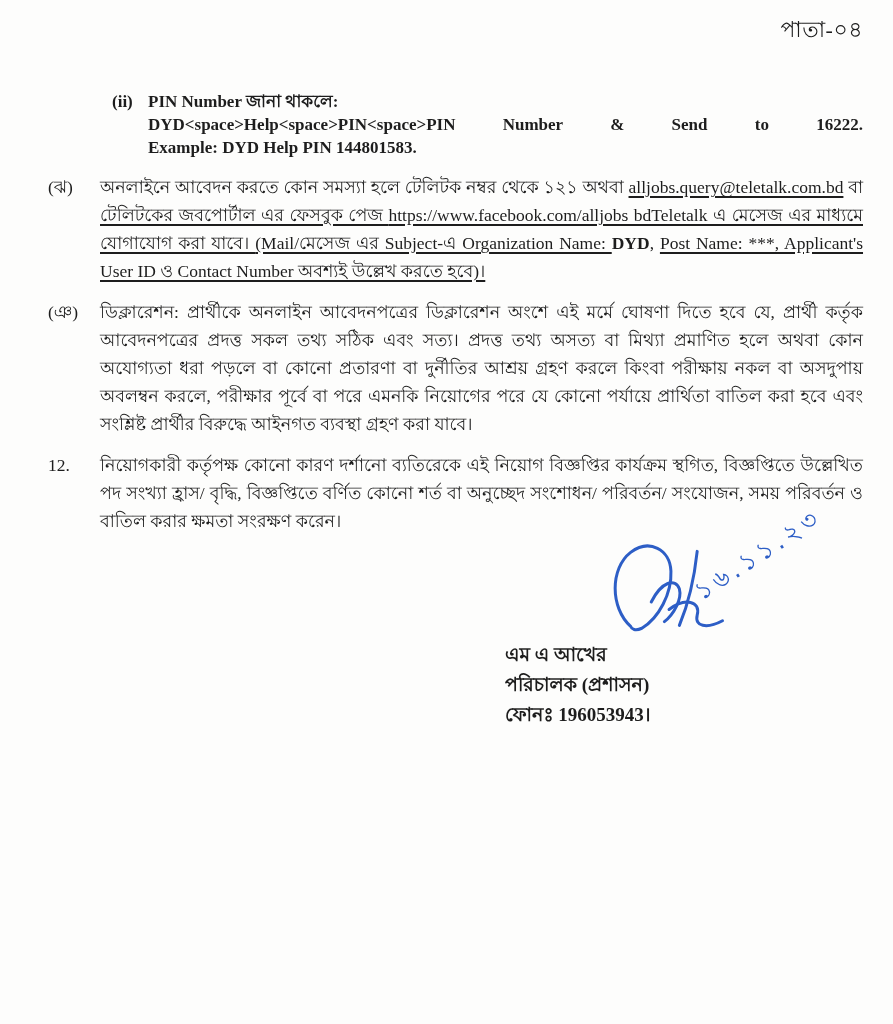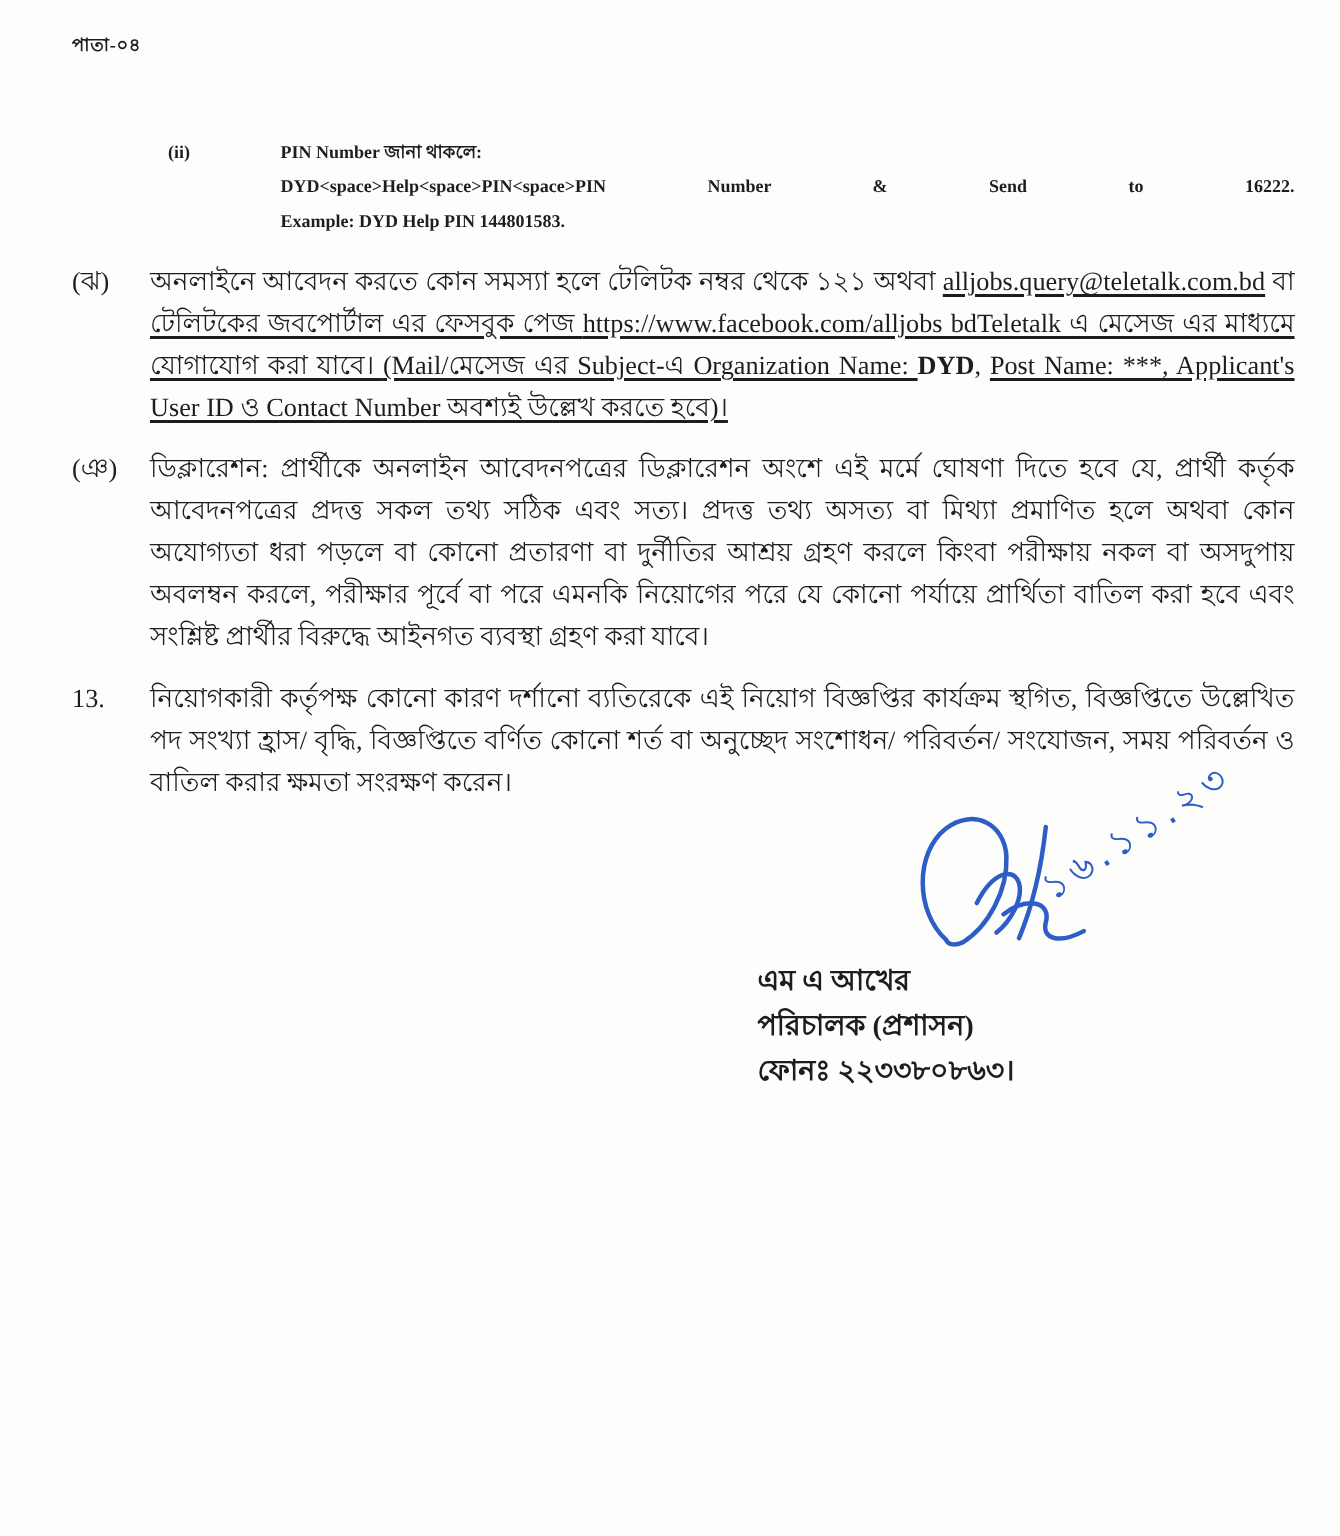--- a/index.html
+++ b/index.html
@@ -8,36 +8,35 @@
     width: 893px;
     height: 1024px;
     background: #fdfdfc;
     color: #1d1d1d;
     font-family: "Liberation Serif", serif;
     overflow: hidden;
     box-sizing: border-box;
     padding: 0 30px 0 48px;
   }
   .page-header {
-    text-align: left;
-    font-weight: 700;
-    font-size: 12px;
+    text-align: right;
+    font-weight: 400;
+    font-size: 22px;
     line-height: 28px;
     padding-top: 16px;
     letter-spacing: .5px;
   }
   
   .pin-block {
     margin-top: 46px;
     margin-left: 64px;
     display: flex;
     font-weight: 700;
-    font-size: 12px;
+    font-size: 17px;
     line-height: 23px;
-    gap: 39px;
   }
   .pin-marker { width: 36px; flex: none; }
   .pin-lines { width: 715px; }
   .pin-sms { text-align: justify; text-align-last: justify; }
   
   #clauses { margin-top: 14px; }
   .clause {
     display: flex;
     margin-bottom: 13px;
     font-size: 17.5px;
@@ -102,37 +101,37 @@
   <div id="clauses">
       <div class="clause">
         <span class="clause-marker">(ঝ)</span>
         <div class="clause-text"><span class="plain">অনলাইনে আবেদন করতে কোন সমস্যা হলে টেলিটক নম্বর থেকে ১২১ অথবা </span><span class="underline">alljobs.query@teletalk.com.bd</span><span class="plain"> বা </span><span class="underline">টেলিটকের জবপোর্টাল এর ফেসবুক পেজ </span><span class="underline">https://www.facebook.com/alljobs bdTeletalk এ মেসেজ এর মাধ্যমে যোগাযোগ করা যাবে। </span><span class="underline">(Mail/মেসেজ এর Subject-এ Organization Name: </span><span class="bold">DYD</span><span class="plain">, </span><span class="underline">Post Name: ***, Applicant's User ID ও Contact Number অবশ্যই উল্লেখ করতে হবে)।</span></div>
       </div>
       <div class="clause">
         <span class="clause-marker">(ঞ)</span>
         <div class="clause-text"><span class="plain">ডিক্লারেশন: প্রার্থীকে অনলাইন আবেদনপত্রের ডিক্লারেশন অংশে এই মর্মে ঘোষণা দিতে হবে যে, প্রার্থী কর্তৃক আবেদনপত্রের প্রদত্ত সকল তথ্য সঠিক এবং সত্য। প্রদত্ত তথ্য অসত্য বা মিথ্যা প্রমাণিত হলে অথবা কোন অযোগ্যতা ধরা পড়লে বা কোনো প্রতারণা বা দুর্নীতির আশ্রয় গ্রহণ করলে কিংবা পরীক্ষায় নকল বা অসদুপায় অবলম্বন করলে, পরীক্ষার পূর্বে বা পরে এমনকি নিয়োগের পরে যে কোনো পর্যায়ে প্রার্থিতা বাতিল করা হবে এবং সংশ্লিষ্ট প্রার্থীর বিরুদ্ধে আইনগত ব্যবস্থা গ্রহণ করা যাবে।</span></div>
       </div>
       <div class="clause">
-        <span class="clause-marker">13.</span>
+        <span class="clause-marker">12.</span>
         <div class="clause-text"><span class="plain">নিয়োগকারী কর্তৃপক্ষ কোনো কারণ দর্শানো ব্যতিরেকে এই নিয়োগ বিজ্ঞপ্তির কার্যক্রম স্থগিত, বিজ্ঞপ্তিতে উল্লেখিত পদ সংখ্যা হ্রাস/ বৃদ্ধি, বিজ্ঞপ্তিতে বর্ণিত কোনো শর্ত বা অনুচ্ছেদ সংশোধন/ পরিবর্তন/ সংযোজন, সময় পরিবর্তন ও বাতিল করার ক্ষমতা সংরক্ষণ করেন।</span></div>
       </div>
     </div>
 
   <div class="sign-area">
     <div class="sign-visual">
       <svg class="sign-scribble" viewBox="0 0 160 100">
         <g fill="none" stroke="#2d5ec6" stroke-width="3.2" stroke-linecap="round">
           <path d="M22,92 C0,72 0,30 22,13 C42,-2 64,10 65,33 C66,57 52,83 34,94 C27,97 23,95 22,92"></path>
           <path d="M44,66 C55,44 70,40 74,52 C77,63 68,79 58,87"></path>
           <path d="M93,12 C90,40 84,67 74,91"></path>
           <path d="M63,74 C80,61 97,65 93,80 C90,92 103,95 120,86"></path>
         </g>
       </svg>
       <span class="sign-date" style="color:#2d5ec6">১৬.১১.২৩</span>
     </div>
     <div class="sign-block">
       <div>এম এ আখের</div>
       <div>পরিচালক (প্রশাসন)</div>
-      <div>ফোনঃ ২২৩৩৮০৮৬৩।</div>
+      <div>ফোনঃ 196053943।</div>
     </div>
   </div>
 
 </div>
 
 </body></html>

